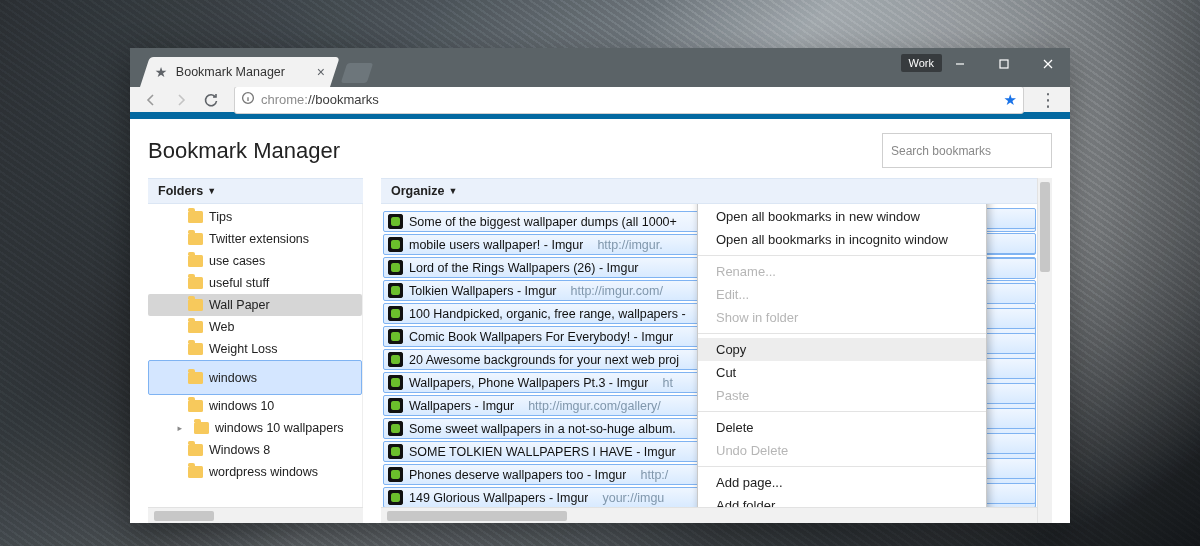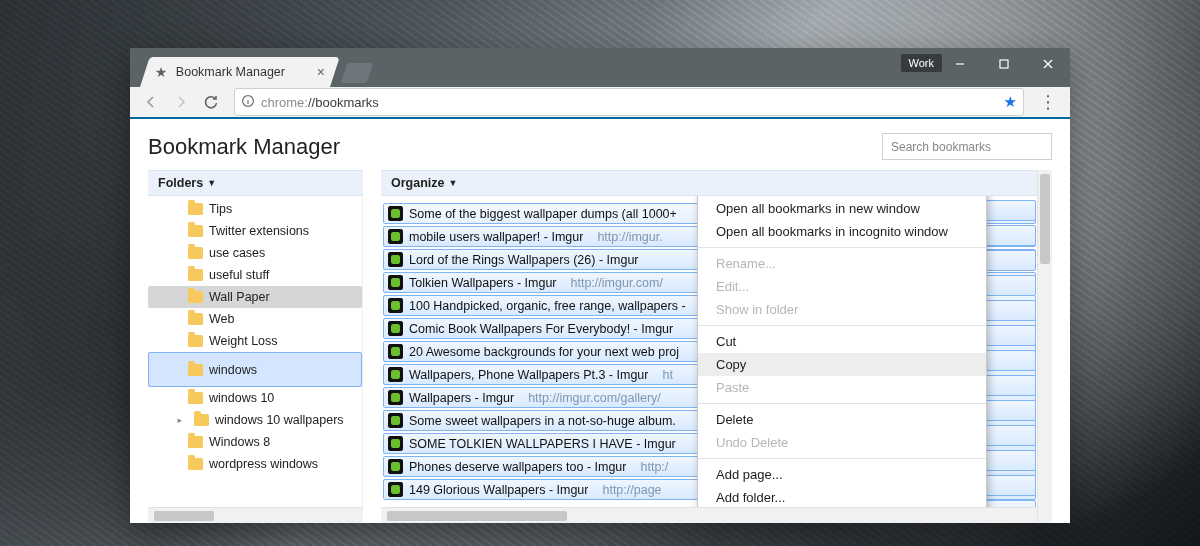--- a/index.html
+++ b/index.html
@@ -52,21 +52,21 @@
   .profile-badge {
     position:absolute; right:128px; top:6px; background:#373b3e; color:#fff;
     font-size:11px; padding:3px 8px; border-radius:2px;
   }
   .win-controls { position:absolute; right:0; top:0; height:32px; display:flex; }
   .win-btn { width:44px; display:flex; align-items:center; justify-content:center; color:#fff; }
   .win-btn svg { stroke:#fff; fill:none; stroke-width:1.2; }
 
   
   .toolbar {
-    height:32px; background:#f2f2f2; border-bottom:2px solid #0369a1;
+    height:32px; background:#f2f2f2; border-bottom:7px solid #0369a1;
     display:flex; align-items:center; padding:0 8px; gap:4px;
   }
   .nav-btn { width:26px; height:26px; display:flex; align-items:center; justify-content:center; color:#999; border-radius:50%;}
   .nav-btn.enabled { color:#5f6368; }
   .omnibox {
     flex:1; height:28px; border:1px solid #d0d0d0; border-radius:3px;
     background:#fff; display:flex; align-items:center; padding:0 6px; gap:6px;
     margin:0 6px;
   }
   .omnibox .info-icon{ color:#767676; }
@@ -76,21 +76,21 @@
   .menu-btn { width:28px; display:flex; align-items:center; justify-content:center; color:#5f6368; font-size:18px; }
 
   
   .page { flex:1; background:#fff; display:flex; flex-direction:column; overflow:hidden;}
   .page-header {
     display:flex; align-items:center; justify-content:space-between;
     padding:14px 18px 10px 18px;
   }
   .page-title { font-size:22px; font-weight:400; color:#222; }
   .search-box {
-    width:170px; height:27px; border:1px solid #cfcfcf; padding:0 8px;
+    width:170px; height:35px; border:1px solid #cfcfcf; padding:0 8px;
     font-size:12px; color:#333; background:#fff;
   }
   .search-box::placeholder{ color:#888; }
 
   .content {
     flex:1; display:flex; gap:18px; padding:0 18px 0 18px; overflow:hidden; position:relative;
   }
 
   .col-head {
     background:#eaf1fb; font-weight:600; font-size:12.5px; color:#222;
@@ -362,21 +362,21 @@
                 <span class="bm-title">SOME TOLKIEN WALLPAPERS I HAVE - Imgur</span>
               </div>
               <div class="bm-row">
                 <span class="favicon"></span>
                 <span class="bm-title">Phones deserve wallpapers too - Imgur</span>
                 <span class="bm-url">http:/</span>
               </div>
               <div class="bm-row">
                 <span class="favicon"></span>
                 <span class="bm-title">149 Glorious Wallpapers - Imgur</span>
-                <span class="bm-url">http://page</span>
+                <span class="bm-url">your://imgu</span>
               </div>
             </div>
           <div class="right-rows" id="right-rows">
               <div class="bm-row">
                 <span class="bm-title">Z14</span>
               </div>
               <div class="bm-row"></div>
               <div class="bm-row"></div>
               <div class="bm-row"></div>
               <div class="bm-row"></div>
@@ -392,22 +392,22 @@
 
           <div class="context-menu" id="context-menu">
               <div class="item">Open all bookmarks</div>
               <div class="item">Open all bookmarks in new window</div>
               <div class="item">Open all bookmarks in incognito window</div>
               <hr>
               <div class="item disabled">Rename...</div>
               <div class="item disabled">Edit...</div>
               <div class="item disabled">Show in folder</div>
               <hr>
+              <div class="item hover">Copy</div>
               <div class="item">Cut</div>
-              <div class="item hover">Copy</div>
               <div class="item disabled">Paste</div>
               <hr>
               <div class="item">Delete</div>
               <div class="item disabled">Undo Delete</div>
               <hr>
               <div class="item">Add page...</div>
               <div class="item">Add folder...</div>
             </div>
         </div>
         <div class="h-scroll">

